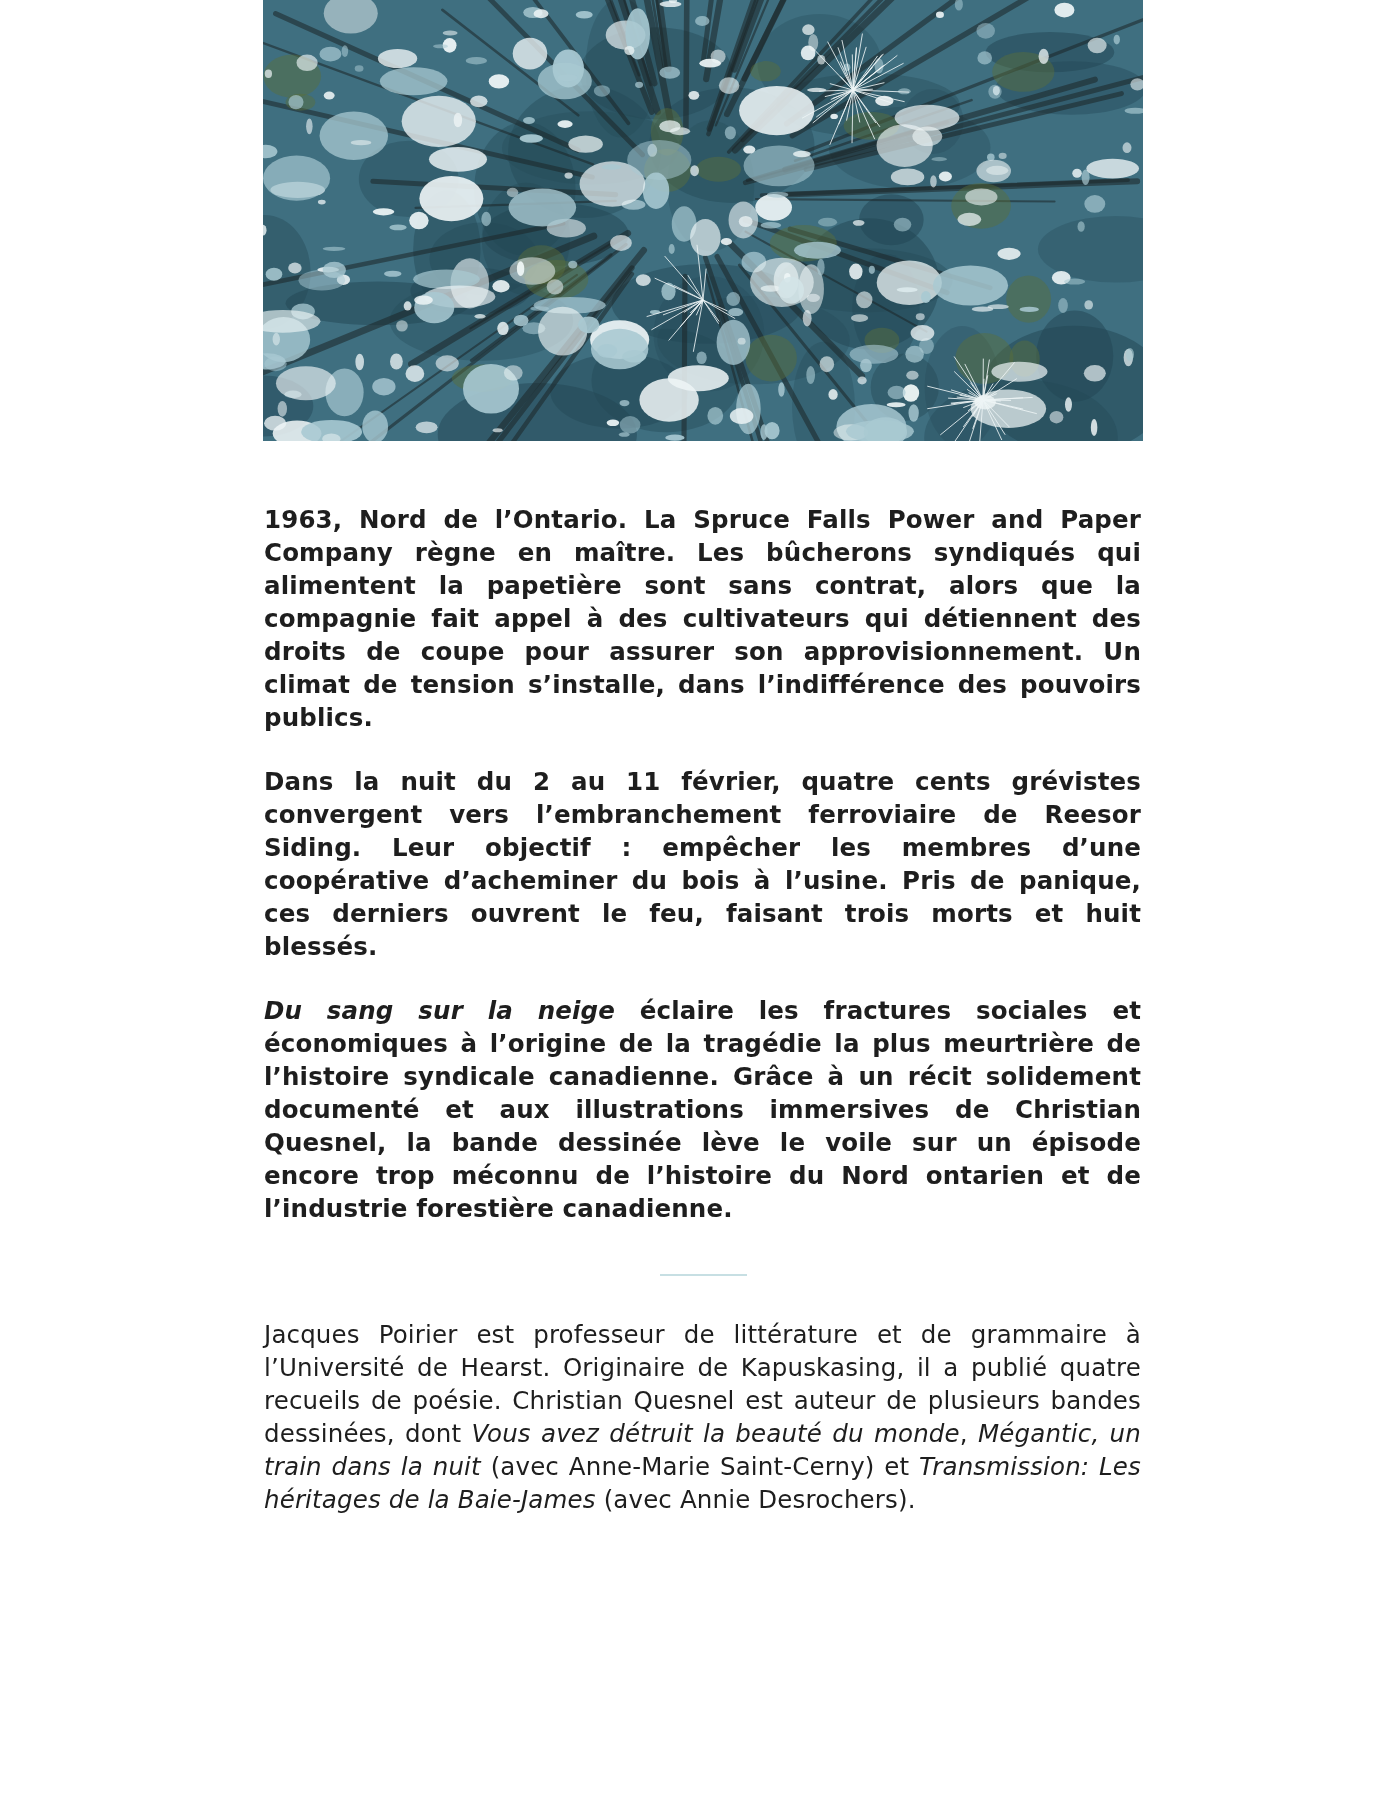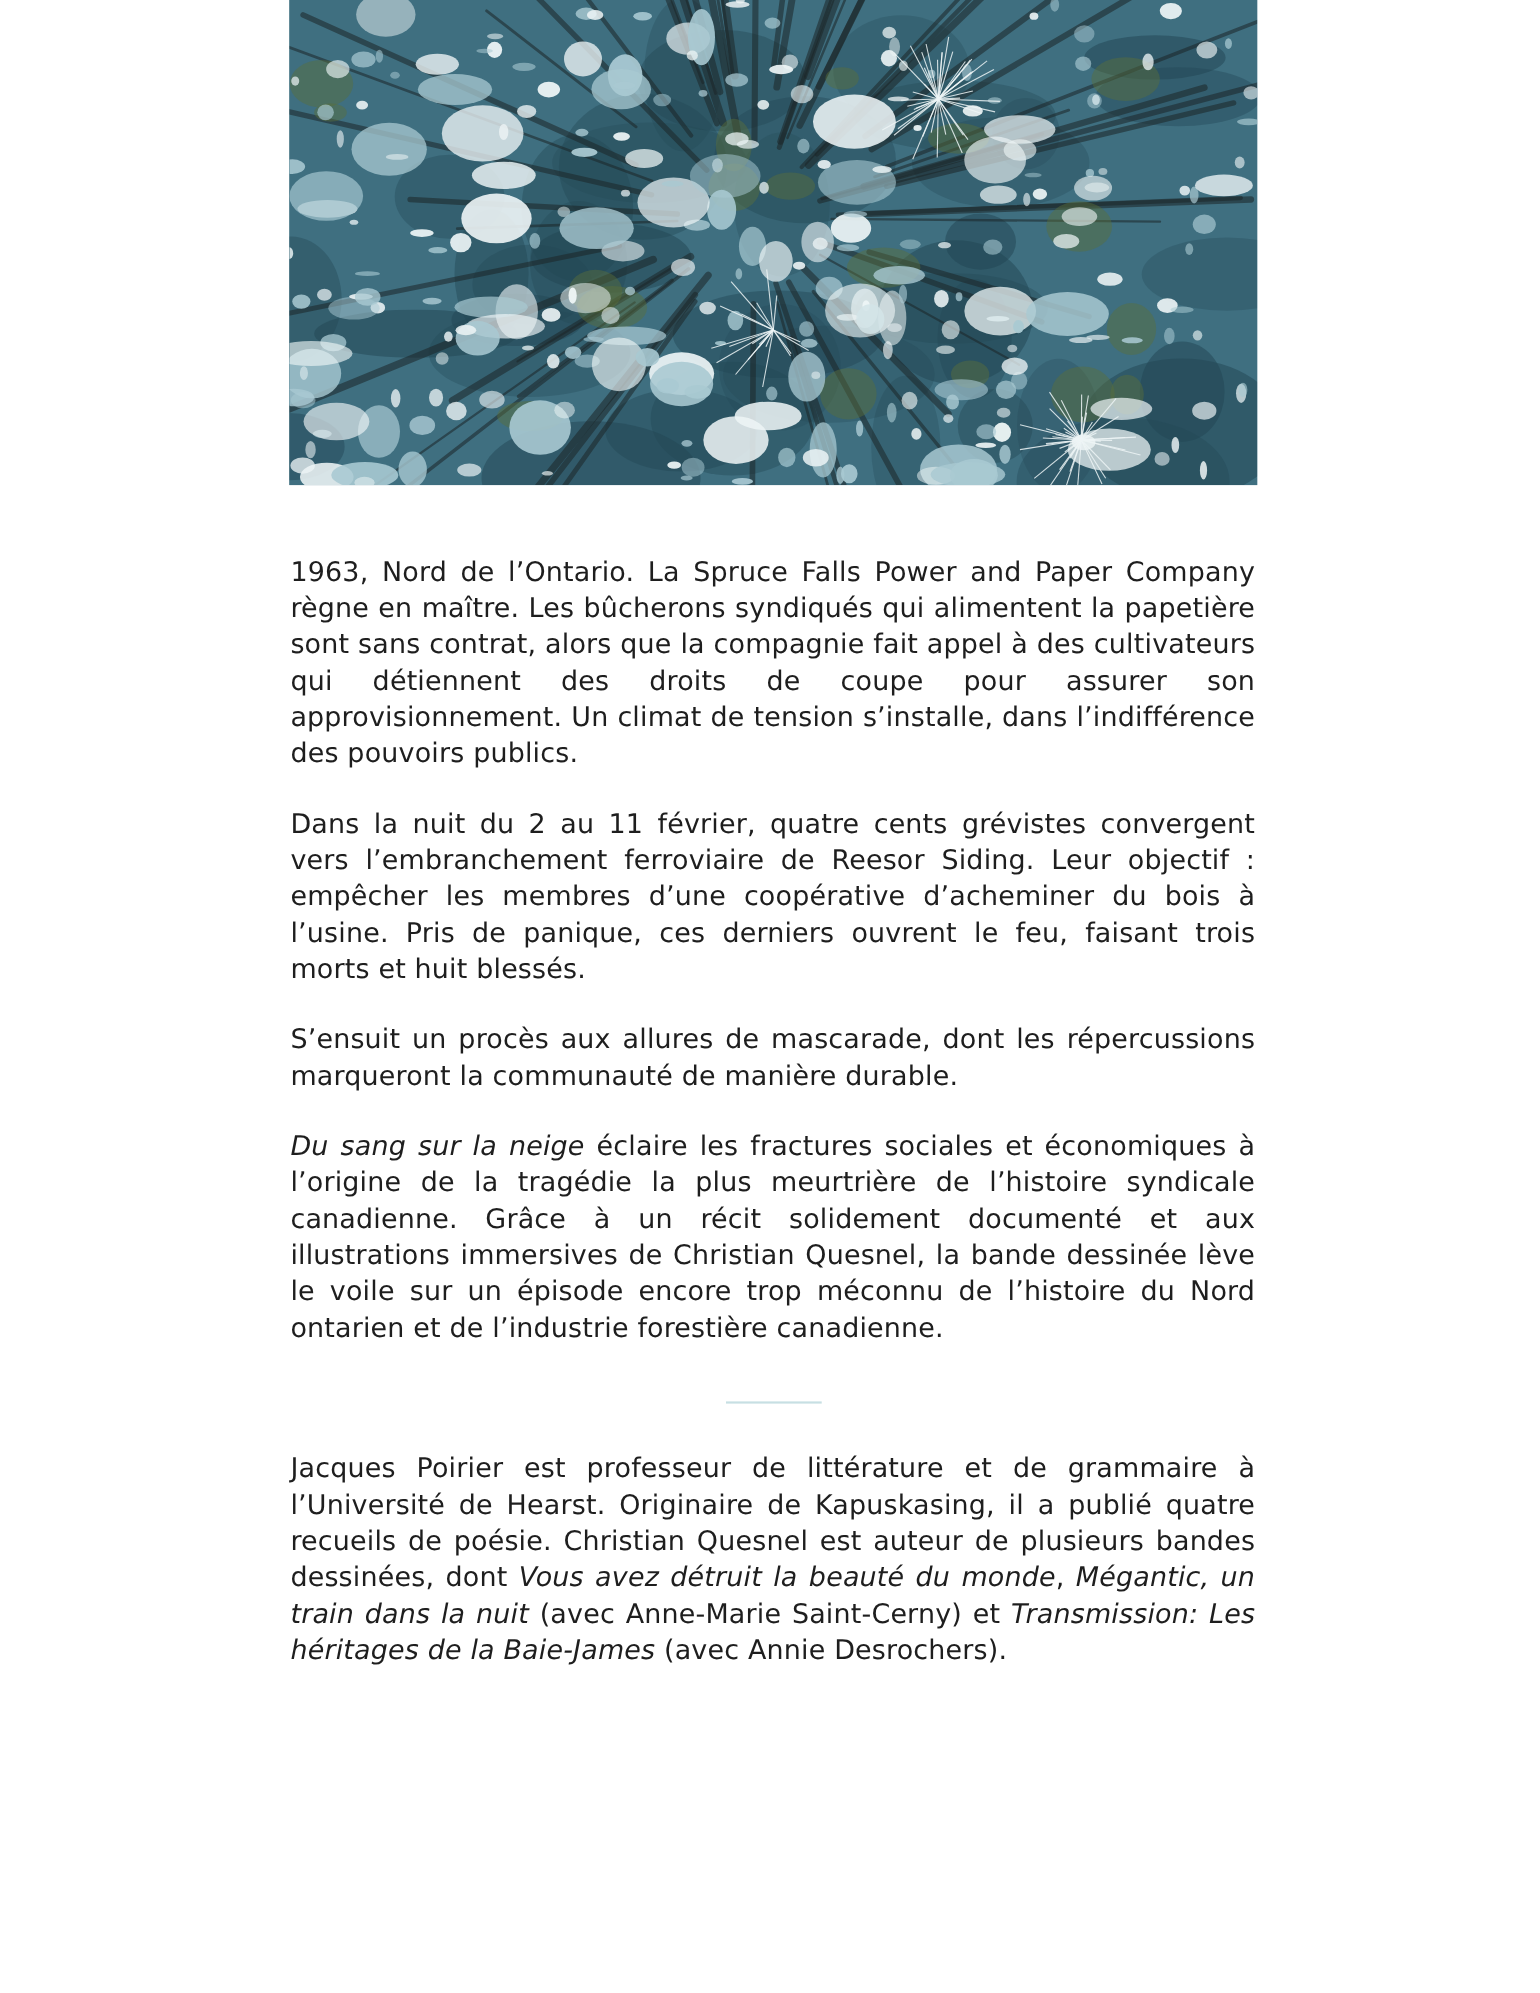--- a/index.html
+++ b/index.html
@@ -24,20 +24,21 @@
       overflow: hidden;
       background: #3f6f80;
     }
     .cover-image svg { display: block; width: 100%; height: 100%; }
 
     .text-column {
       position: absolute;
       left: 264px;
       top: 503px;
       width: 877px;
+      font-weight: bold;
     }
     .para {
       margin: 0 0 31px 0;
       font-size: 24.5px;
       line-height: 33px;
       text-align: justify;
       letter-spacing: 0.15px;
       word-spacing: 0px;
     }
     .para em { font-style: italic; }
@@ -541,21 +542,20 @@
       <line x1="440" y1="300" x2="434.0116949818158" y2="244.85690863951334" stroke="#eef5f6" stroke-width="1" opacity="0.85"></line>
       <line x1="440" y1="300" x2="472.1753122720933" y2="318.5910083563867" stroke="#eef5f6" stroke-width="1" opacity="0.85"></line>
       <line x1="440" y1="300" x2="391.65826965824107" y2="278.13210393343945" stroke="#eef5f6" stroke-width="1" opacity="0.85"></line>
       <line x1="440" y1="300" x2="455.6486077129088" y2="323.6911672632411" stroke="#eef5f6" stroke-width="1" opacity="0.85"></line>
     </svg>
 </div>
 
 <div class="text-column">
   <p class="para"><span>1963, Nord de l’Ontario. La Spruce Falls Power and Paper Company règne en maître. Les bûcherons syndiqués qui alimentent la papetière sont sans contrat, alors que la compagnie fait appel à des cultivateurs qui détiennent des droits de coupe pour assurer son approvisionnement. Un climat de tension s’installe, dans l’indifférence des pouvoirs publics.</span></p>
   <p class="para"><span>Dans la nuit du 2 au 11 février, quatre cents grévistes convergent vers l’embranchement ferroviaire de Reesor Siding. Leur objectif : empêcher les membres d’une coopérative d’acheminer du bois à l’usine. Pris de panique, ces derniers ouvrent le feu, faisant trois morts et huit blessés.</span></p>
-  <p class="para"><span>S’ensuit un procès aux allures de mascarade, dont les répercussions marqueront la communauté de manière durable.</span></p>
   <p class="para"><em>Du sang sur la neige</em><span> éclaire les fractures sociales et économiques à l’origine de la tragédie la plus meurtrière de l’histoire syndicale canadienne. Grâce à un récit solidement documenté et aux illustrations immersives de Christian Quesnel, la bande dessinée lève le voile sur un épisode encore trop méconnu de l’histoire du Nord ontarien et de l’industrie forestière canadienne.</span></p>
 </div>
 
 <div class="divider" style="background: rgb(199, 223, 227);"></div>
 
 <div class="bio">
   <p class="para"><strong>Jacques Poirier</strong><span> est professeur de littérature et de grammaire à l’Université de Hearst. Originaire de Kapuskasing, il a publié quatre recueils de poésie. </span><strong>Christian Quesnel</strong><span> est auteur de plusieurs bandes dessinées, dont </span><em>Vous avez détruit la beauté du monde</em><span>, </span><em>Mégantic, un train dans la nuit</em><span> (avec Anne-Marie Saint-Cerny) et </span><em>Transmission: Les héritages de la Baie-James</em><span> (avec Annie Desrochers).</span></p>
 </div>
 
 </body></html>

